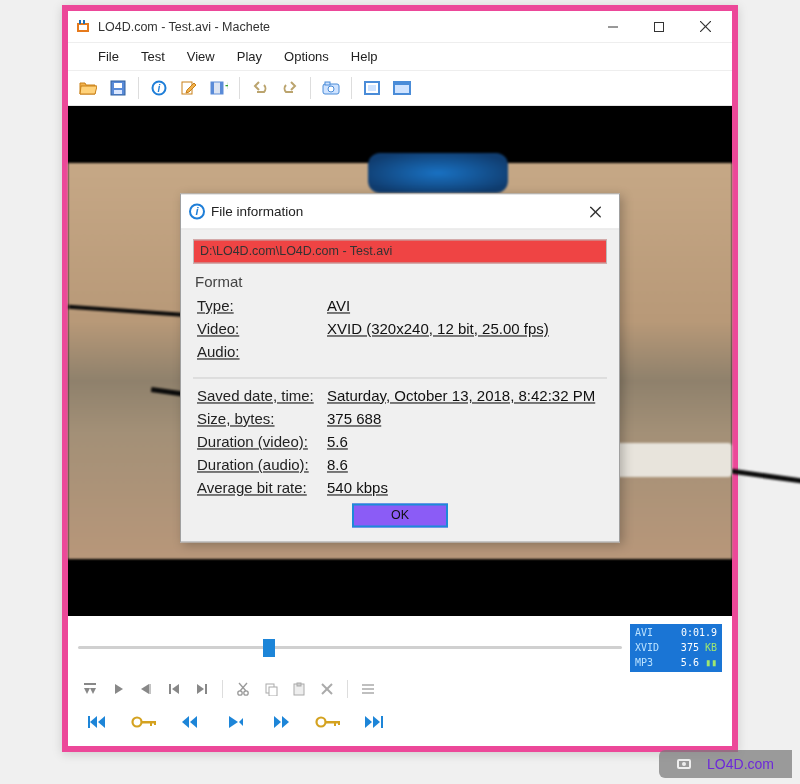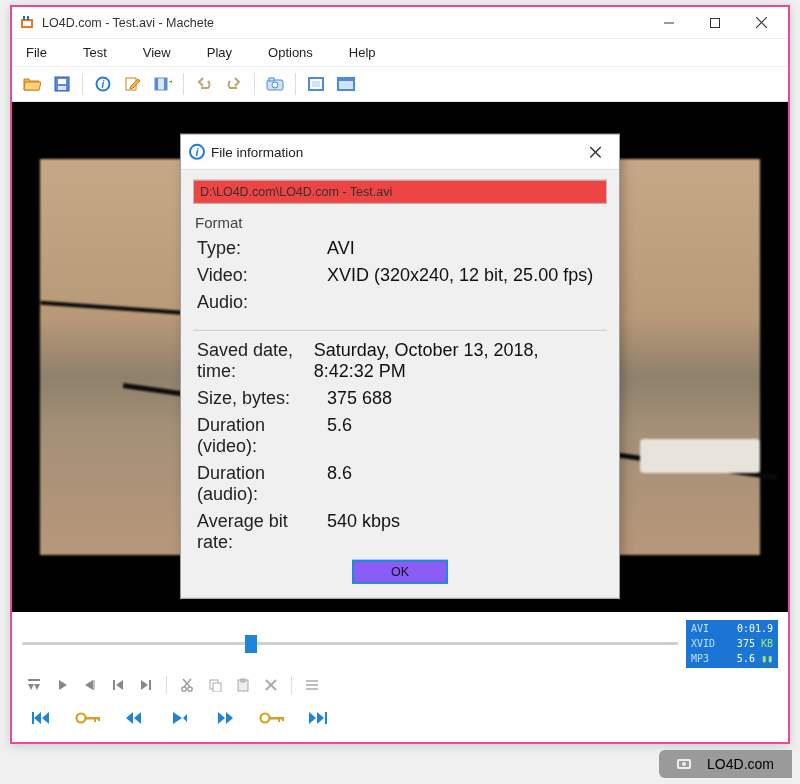--- a/index.html
+++ b/index.html
@@ -6,23 +6,23 @@
 body {
   font-family: "Segoe UI", Tahoma, sans-serif;
   font-size: 13px;
   background: #f0f0f0;
   width: 800px;
   height: 784px;
   overflow: hidden;
 }
 .container {
   background: #fff;
-  width: 780px;
+  width: 676px;
   margin: 5px auto 0;
-  border: 2px solid #ec4899;
+  border: 6px solid #ec4899;
   box-shadow: 0 2px 10px rgba(0,0,0,0.15);
 }
 
 .titlebar {
   display: flex;
   align-items: center;
   height: 32px;
   padding: 0 4px 0 8px;
   background: #fff;
   border-bottom: 1px solid #eee;
@@ -36,22 +36,22 @@
 .win-controls { display: flex; }
 .win-btn {
   width: 46px; height: 30px;
   display: flex; align-items: center; justify-content: center;
   color: #555;
   font-size: 14px;
 }
 
 .menubar {
   display: flex;
-  padding: 2px 4px;
-  gap: 16px;
+  padding: 2px 20px;
+  gap: 2px;
   border-bottom: 1px solid #eee;
 }
 .menubar .menu-item {
   padding: 4px 10px;
   color: #222;
   font-size: 13px;
 }
 
 .toolbar {
   display: flex;
@@ -149,21 +149,22 @@
   margin-top: 10px;
   padding-bottom: 8px;
 }
 .fieldset-label {
   color:#444; font-size:15px; margin-bottom:4px;
   padding-left:2px;
 }
 .field-row {
   display: flex;
   padding: 3px 4px;
-  font-size: 18px;
+  font-size: 15px;
+  text-decoration: underline;
 }
 .field-label {
   width: 130px;
   color:#222;
 }
 .field-value { color:#111; }
 .dialog-divider {
   border-top:1px solid #ccc;
   margin: 6px 0;
 }
@@ -238,21 +239,21 @@
   color:#1d85d8;
 }
 .nav-btn .key-icon {
   color:#d4a220;
 }
 
 .watermark {
   position: fixed;
   right: 8px; bottom: 6px;
   background: rgba(120,120,120,0.72);
-  color:#000000;
+  color:#6d28d9;
   font-size:14px;
   padding: 6px 18px;
   border-radius: 6px 0 0 6px;
   display: flex; align-items: center; gap: 16px;
 }
 .watermark .cam {
   display:inline-block; width:14px; height:10px;
   border:2px solid #eee; border-radius:2px;
   position:relative;
 }

